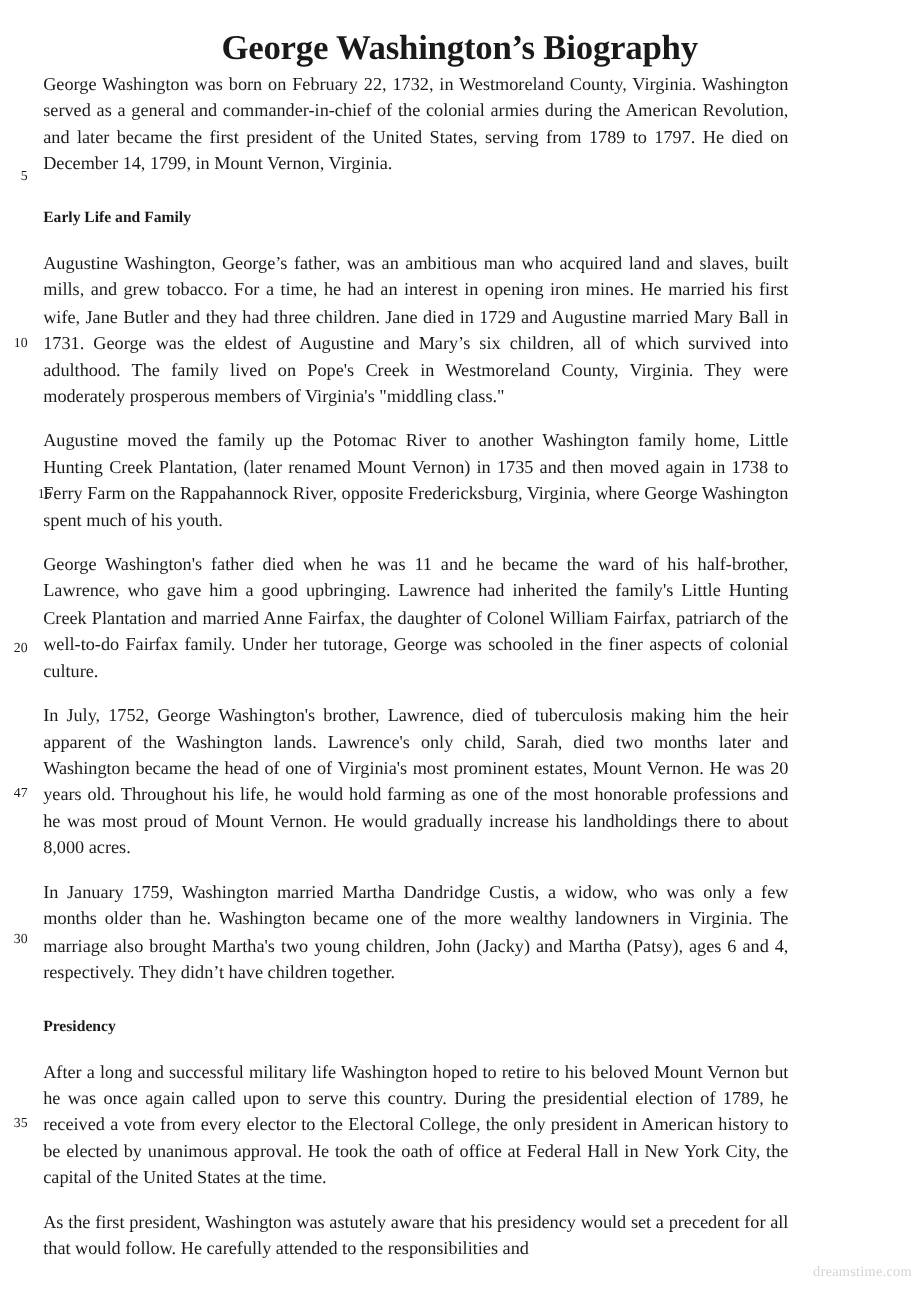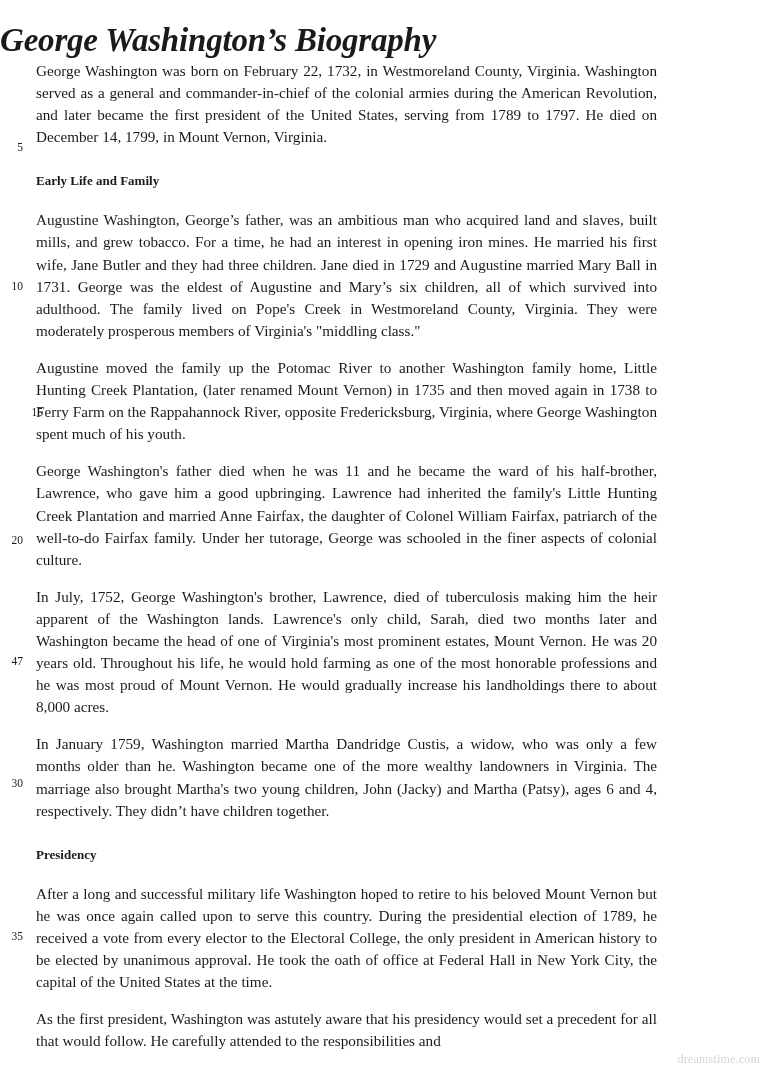--- a/index.html
+++ b/index.html
@@ -19,28 +19,28 @@
   .page {
     position: relative;
     width: 766px;
     height: 1084px;
     box-sizing: border-box;
     overflow: hidden;
   }
 
   
   .doc-title {
-    font-size: 33px;
+    text-align: center;
+    font-size: 29px;
     font-weight: bold;
     letter-spacing: -0.2px;
     margin: 0;
     padding: 20px 0 0 0;
     line-height: 40px;
     font-family: "Liberation Serif", "DejaVu Serif", serif;
-    font-style: italic;
   }
 
   
   .body-col {
     position: relative;
     margin: 0;
     padding: 0 36px 0 36px;
     box-sizing: border-box;
     width: 693px;
   }

